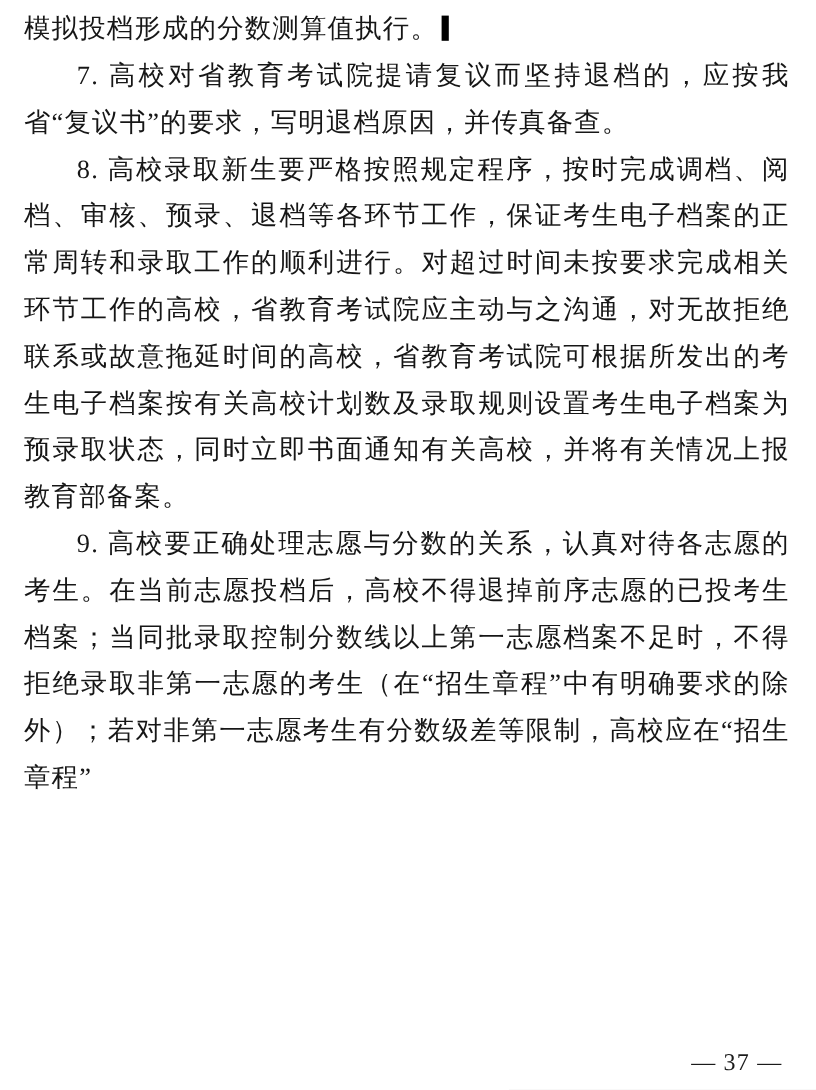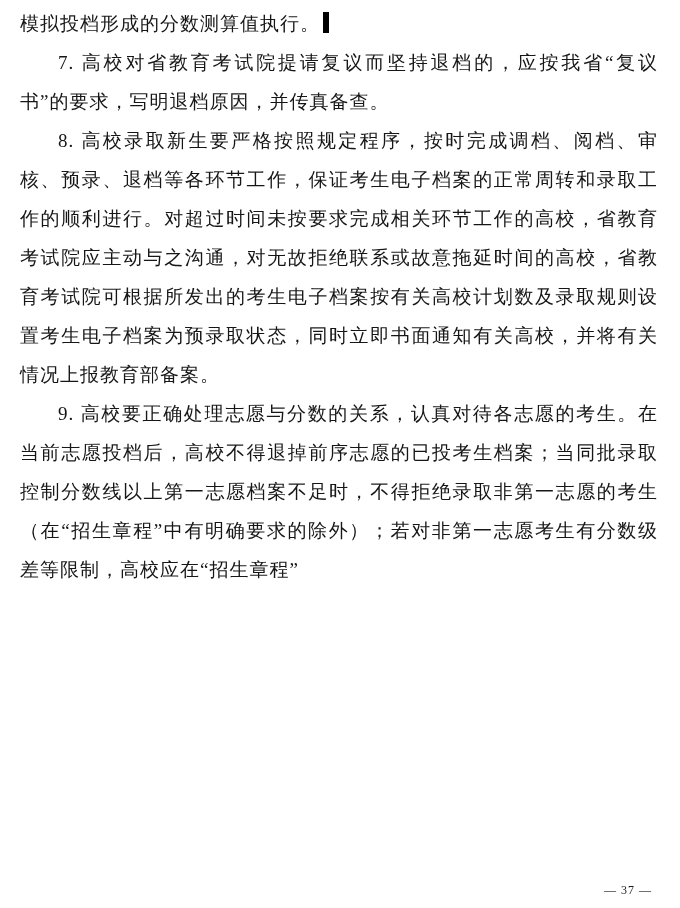--- a/index.html
+++ b/index.html
@@ -17,21 +17,21 @@
       font-family: "Liberation Serif", "DejaVu Serif", serif;
       box-sizing: border-box;
       padding: 4px 22px 0 20px;
       overflow: hidden;
     }
     .content {
       width: 100%;
     }
     .para {
       margin: 0;
-      font-size: 19px;
+      font-size: 22px;
       line-height: 39px;
       letter-spacing: 1px;
       text-align: justify;
       text-justify: inter-ideograph;
       word-break: break-all;
     }
     .para.indent {
       text-indent: 2em;
     }
     .cursor {
@@ -39,21 +39,21 @@
       width: 6px;
       height: 21px;
       background: #000000;
       vertical-align: -3px;
       margin-left: 3px;
     }
     .page-number {
       position: absolute;
       right: 28px;
       bottom: 10px;
-      font-size: 12px;
+      font-size: 20px;
       letter-spacing: 1px;
       color: #1a1a1a;
     }
   </style>
 </head>
 <body>
 
 <div class="page">
   <div class="content">
       <p class="para">模拟投档形成的分数测算值执行。<span class="cursor"></span></p>

